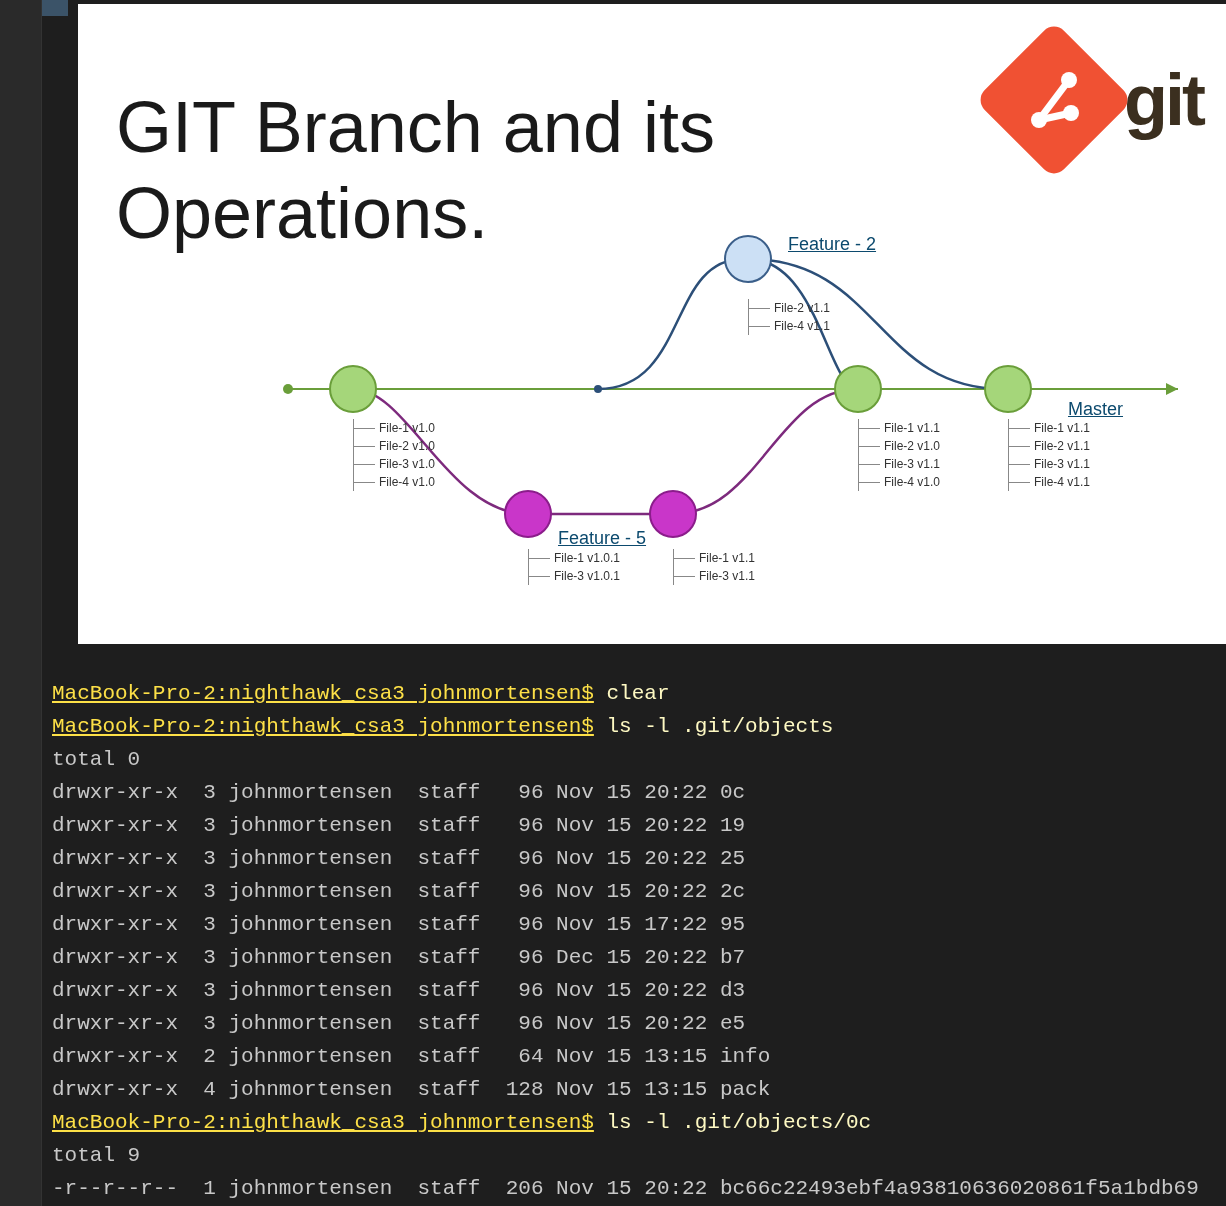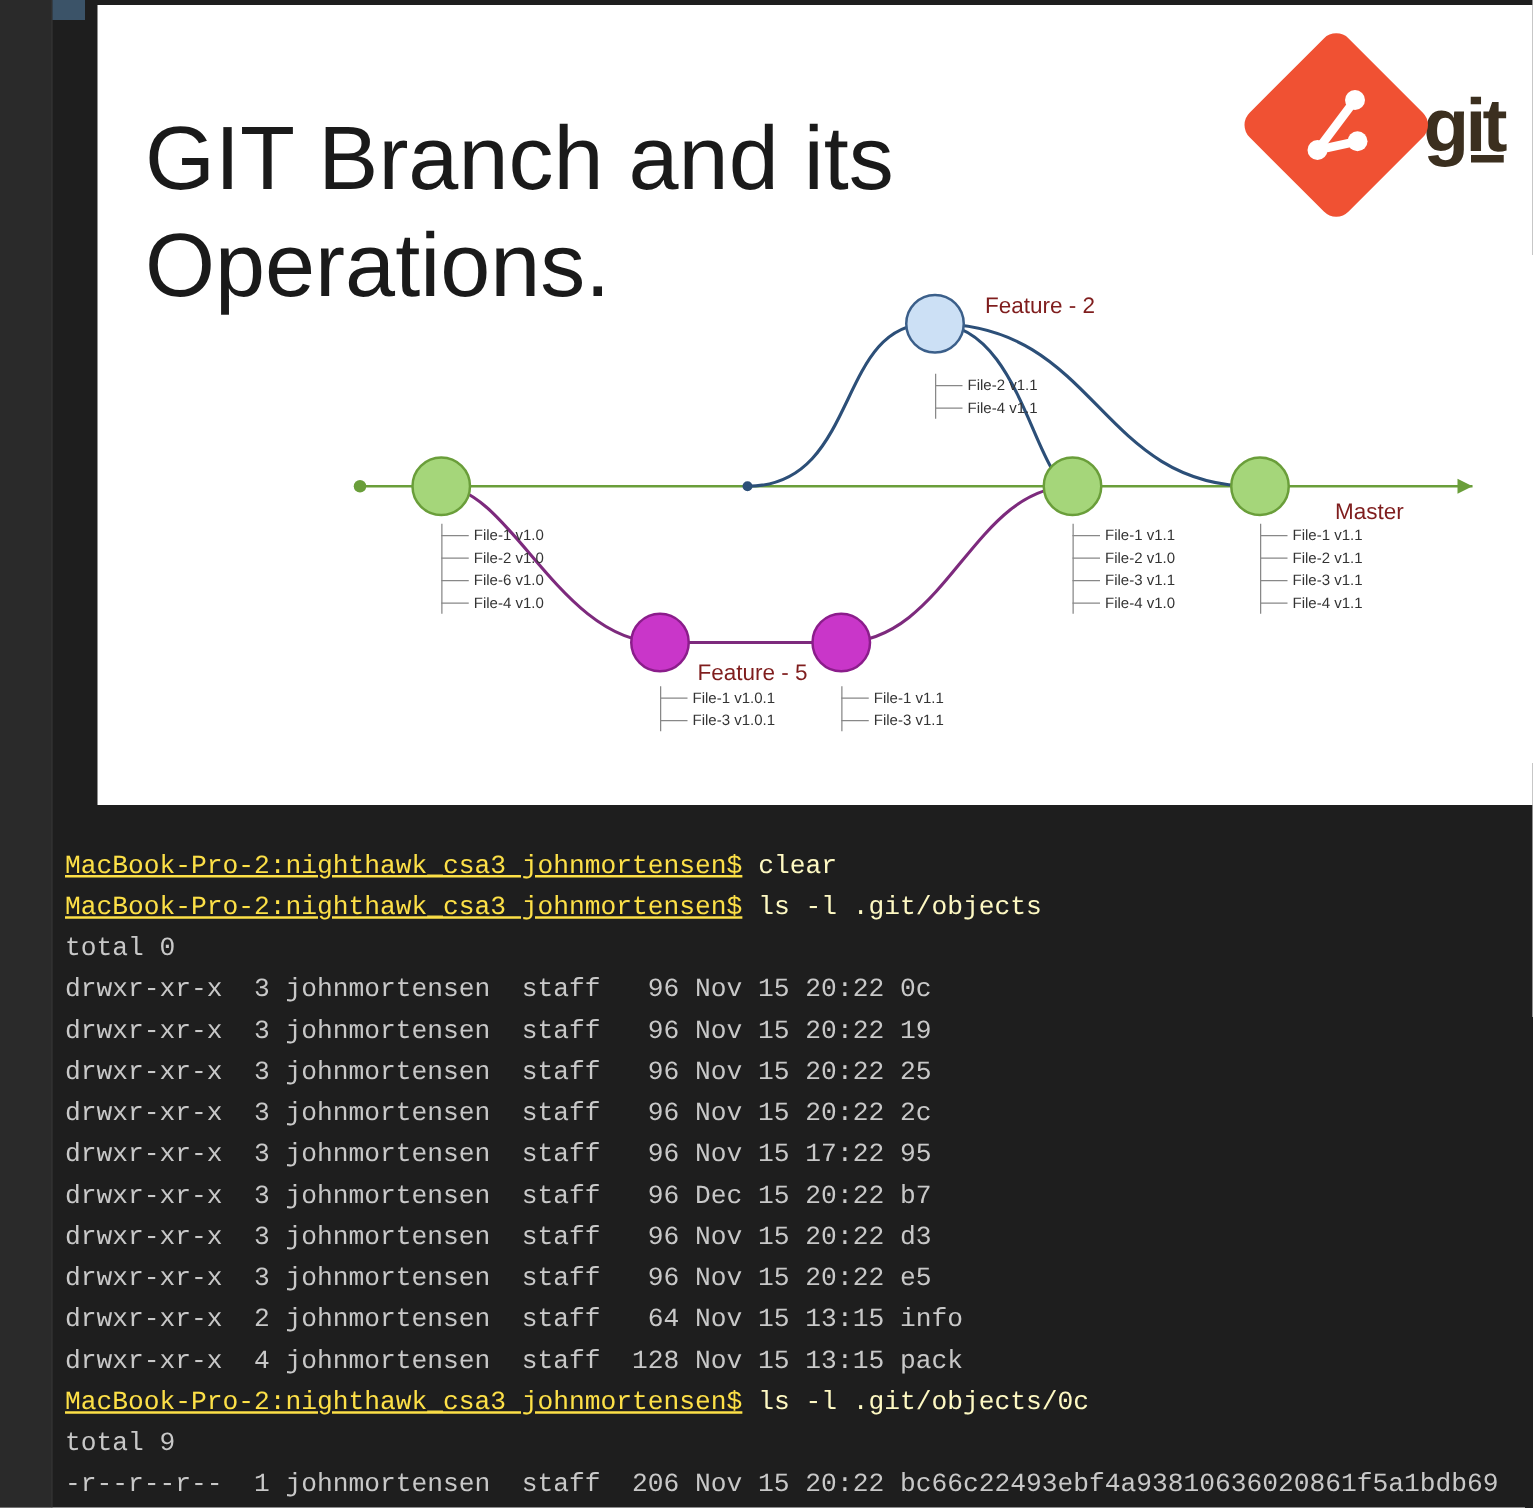--- a/index.html
+++ b/index.html
@@ -54,47 +54,47 @@
     transform: rotate(45deg);
     background: #f05133;
     border-radius: 14px;
     position: relative;
     display: flex;
     align-items: center;
     justify-content: center;
   }
   .git-icon svg { transform: rotate(-45deg); }
   .git-text {
-    font-size: 60px;
+    font-size: 72px;
     font-weight: 700;
     color: #3b2f1f;
     letter-spacing: -3px;
-    text-decoration: underline;
   }
   .diagram {
     position: absolute;
     left: 180px; top: 200px;
     width: 950px; height: 430px;
   }
   .svg-lines { position: absolute; top: 0; left: 0; width: 100%; height: 100%; }
   .commit-node {
     position: absolute;
     width: 48px; height: 48px;
     border-radius: 50%;
     border: 2px solid;
     transform: translate(-50%, -50%);
   }
   .node-green { background: #a5d67a; border-color: #6a9e3a; }
   .node-purple { background: #c936c9; border-color: #8b1d8b; }
   .node-blue   { background: #cce0f5; border-color: #3b5f8a; }
   .branch-label {
     position: absolute;
     font-size: 18px;
-    color: #7f1d1d;
+    color: #0c4a6e;
     white-space: nowrap;
+    text-decoration: underline;
   }
   .file-group {
     position: absolute;
     font-size: 12px;
     color: #333;
     white-space: nowrap;
   }
   .file-group .tick {
     display: flex;
     align-items: center;
@@ -172,21 +172,21 @@
     <div class="commit-node node-green" style="left:750px; top:185px"></div>
 
     <div class="branch-label" style="left:530px; top:30px">Feature - 2</div>
     <div class="branch-label" style="left:300px; top:324px">Feature - 5</div>
     <div class="branch-label" style="left:810px; top:195px">Master</div>
 
     <div class="file-group" style="left:95px; top:215px">
       <div class="spine"></div>
       <div class="tick">File-1 v1.0</div>
       <div class="tick">File-2 v1.0</div>
-      <div class="tick">File-6 v1.0</div>
+      <div class="tick">File-3 v1.0</div>
       <div class="tick">File-4 v1.0</div>
     </div>
 
     <div class="file-group" style="left:490px; top:95px">
       <div class="spine"></div>
       <div class="tick">File-2 v1.1</div>
       <div class="tick">File-4 v1.1</div>
     </div>
 
     <div class="file-group" style="left:270px; top:345px">

